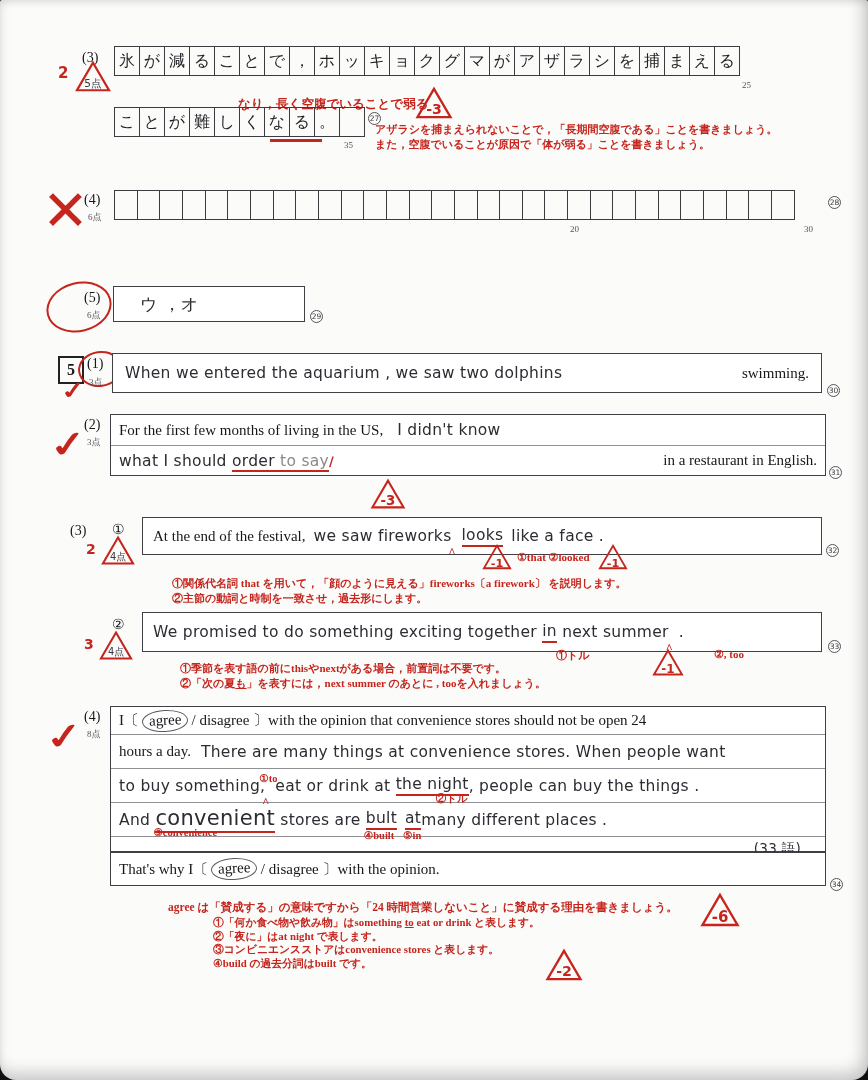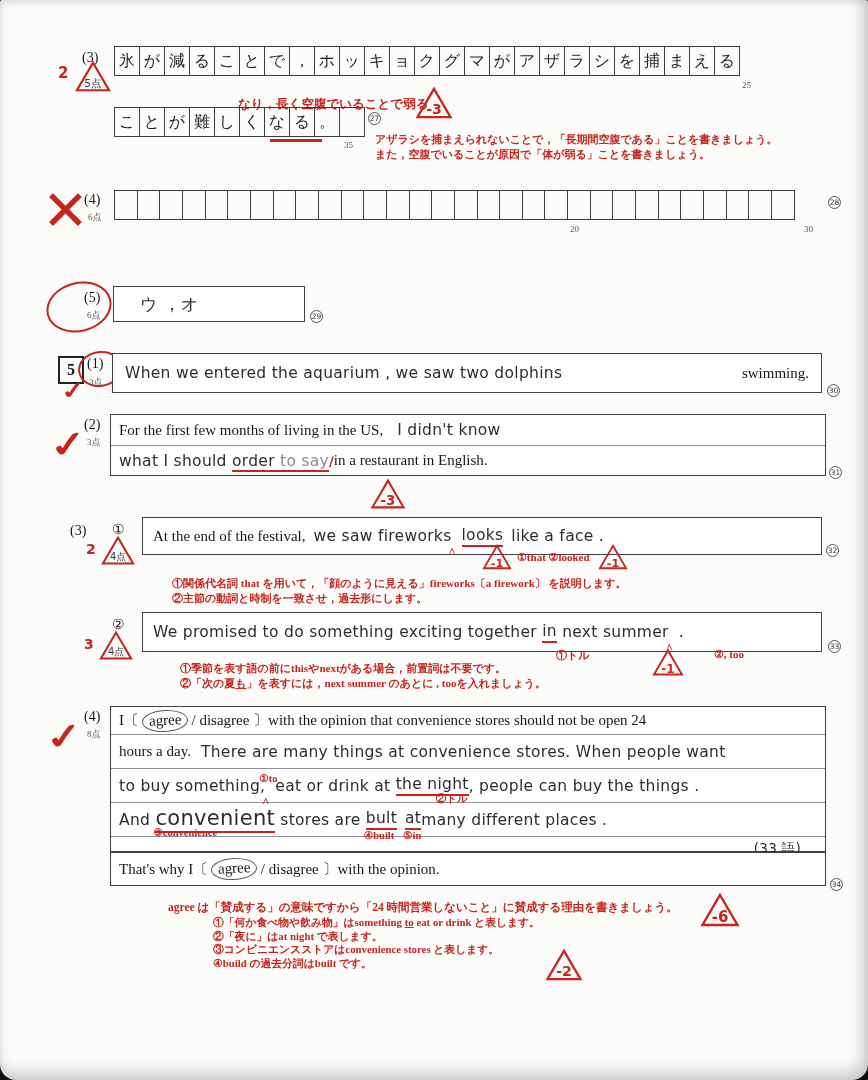--- a/index.html
+++ b/index.html
@@ -101,21 +101,21 @@
       <div class="c">く</div>
       <div class="c">な</div>
       <div class="c">る</div>
       <div class="c">。</div>
       <div class="c"></div>
     </div>
   <div class="abs" style="left:270px;top:139px;width:52px;height:2.5px;background:#c5251d;"></div>
   <span class="abs gray" style="left:344px;top:140px;font-size:9px;">35</span>
   <div class="abs ansno" style="left:368px;top:112px;">27</div>
 
-  <div class="abs advice" style="left:375px;top:132px;">
+  <div class="abs advice" style="left:375px;top:122px;">
     <div>アザラシを捕まえられないことで，「長期間空腹である」ことを書きましょう。</div>
     <div>また，空腹でいることが原因で「体が弱る」ことを書きましょう。</div>
   </div>
 
   <span class="crossmark" style="left:42px;top:178px;font-size:56px;">✕</span>
   <span class="abs pr" style="left:84px;top:192px;font-size:14px;">(4)</span>
   <span class="abs gray" style="left:88px;top:211px;font-size:9px;">6点</span>
   <div class="abs cells g30" style="left:114px;top:190px;">
       <div class="c"></div>
       <div class="c"></div>
@@ -175,21 +175,21 @@
   <div class="abs ansno" style="left:827px;top:384px;">30</div>
 
   <span class="abs pr" style="left:84px;top:417px;font-size:14px;">(2)</span>
   <span class="abs gray" style="left:87px;top:436px;font-size:9px;">3点</span>
   <span class="chk" style="left:54px;top:424px;font-size:34px;">✓</span>
   <div class="abs box" style="left:110px;top:414px;width:716px;height:62px;">
     <div class="erow" style="height:31px;">
       <span class="pr" style="font-size:15px;">For the first few months of living in the US,</span>
       <span class="hw" style="font-size:15.5px;margin-left:14px;">I didn't know</span>
     </div>
-    <div class="erow" style="height:29px;border-bottom:none;">
+    <div class="erow" style="height:29px;border-bottom:none;justify-content:space-between;">
       <span style="font-size:15.5px;">
         <span class="hw">what I should </span><span class="ur"><span class="hw">order</span><span class="hw hwl"> to say</span></span><span class="rh" style="font-size:13px;">∕</span>
       </span>
       <span class="pr" style="font-size:15px;">in a restaurant in English.</span>
     </div>
   </div>
   <div class="abs ansno" style="left:829px;top:466px;">31</div>
   <svg class="abs tri" style="left:370px;top:478px;" width="36" height="32" viewBox="0 0 40 36">
     <polygon points="20,3 37.5,33 2.5,33"></polygon>
     <text x="20" y="30">-3</text>

